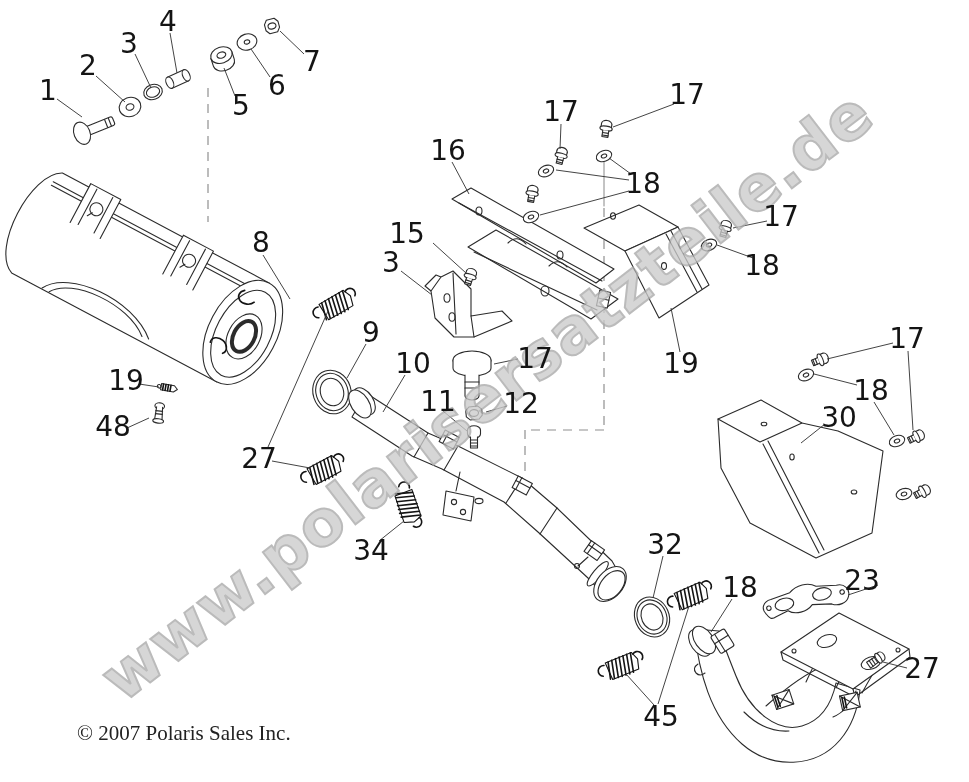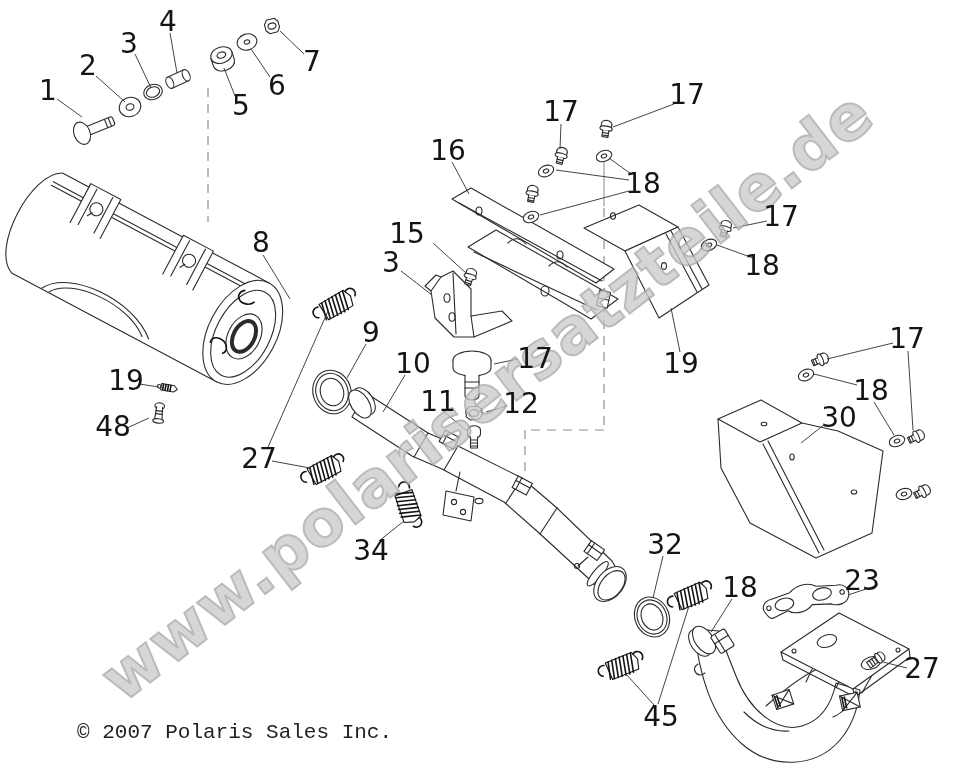--- a/index.html
+++ b/index.html
@@ -16,21 +16,21 @@
   svg .dk{stroke:#141414 !important;stroke-width:1.6 !important;}
   svg .thick{stroke:#2b2b2b;stroke-width:4 !important;}
 
   .callout{position:absolute;transform:translate(-50%,-50%);font-size:28px;color:#141414;
            line-height:1;z-index:4;white-space:nowrap;}
   .watermark{position:absolute;left:487px;top:396px;
              transform:translate(-50%,-50%) rotate(-37.6deg);
              font-size:63px;font-weight:bold;letter-spacing:1px;white-space:nowrap;
              color:#cbcbcb;-webkit-text-stroke:2px #a8a8a8;opacity:.78;z-index:3;}
   .copyright{position:absolute;left:77px;top:721px;font-size:21px;color:#222222;
-             font-family:Liberation Mono, monospace;z-index:4;text-align:right;}
+             font-family:Liberation Serif, serif;z-index:4;text-align:right;}
 </style>
 </head>
 <body>
 
 <div class="stage">
 
 <svg width="969" height="782" viewBox="0 0 969 782">
   <defs>
     <g id="washS" stroke="#2b2b2b" stroke-width="1.1" fill="#ffffff">
       <ellipse rx="8" ry="5.4"></ellipse>

